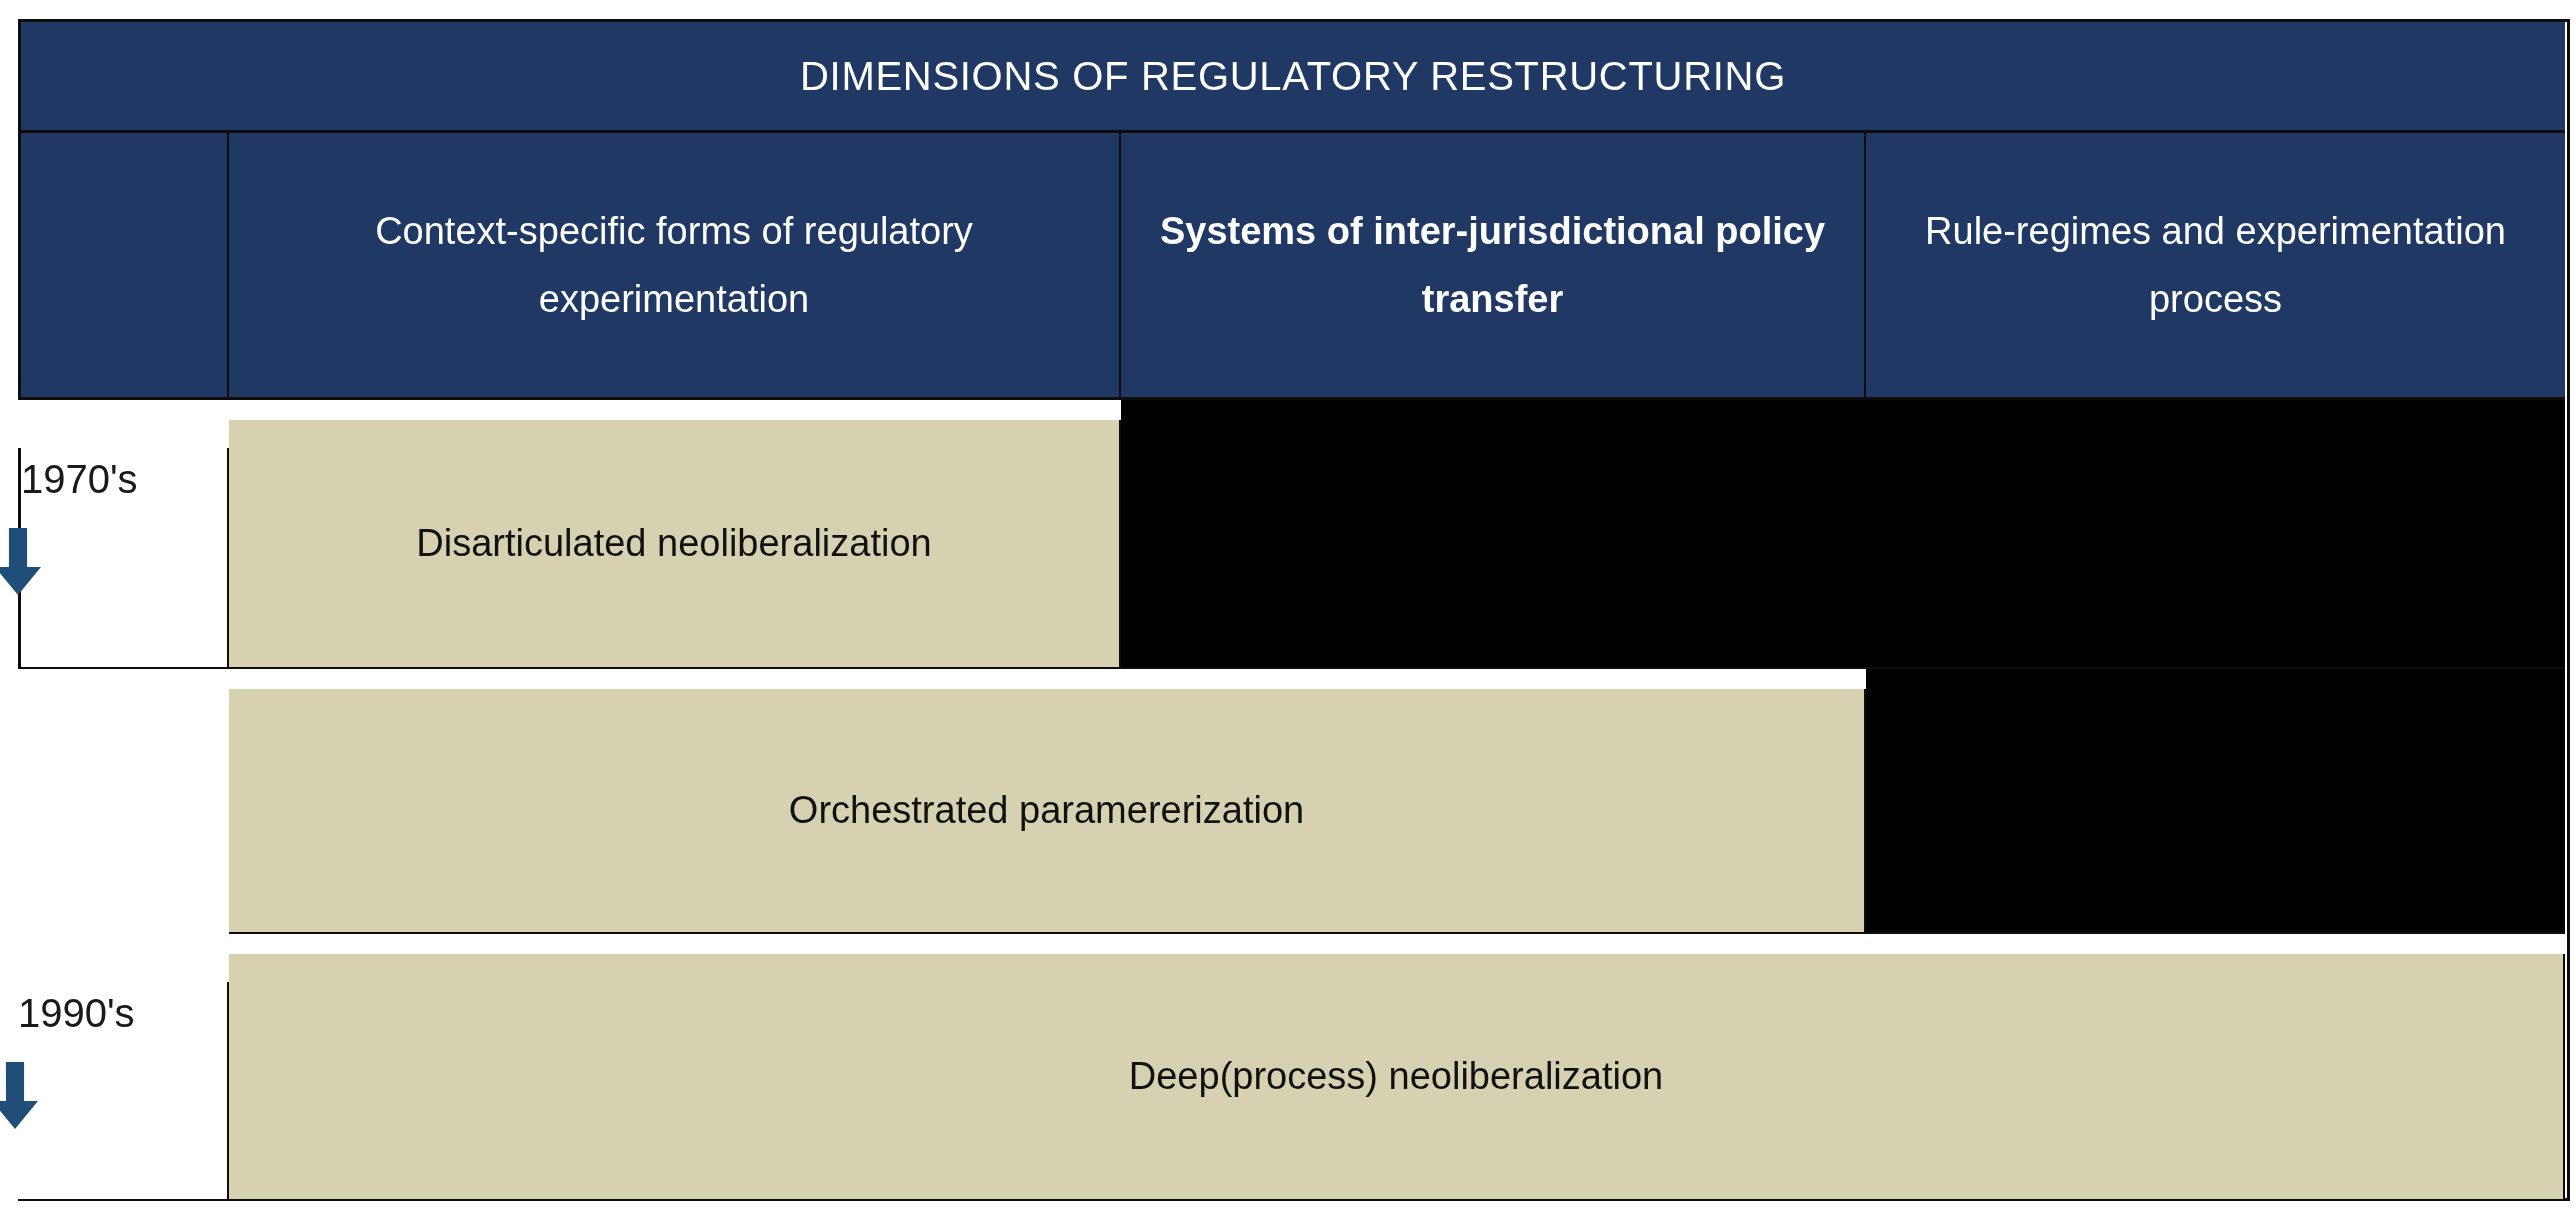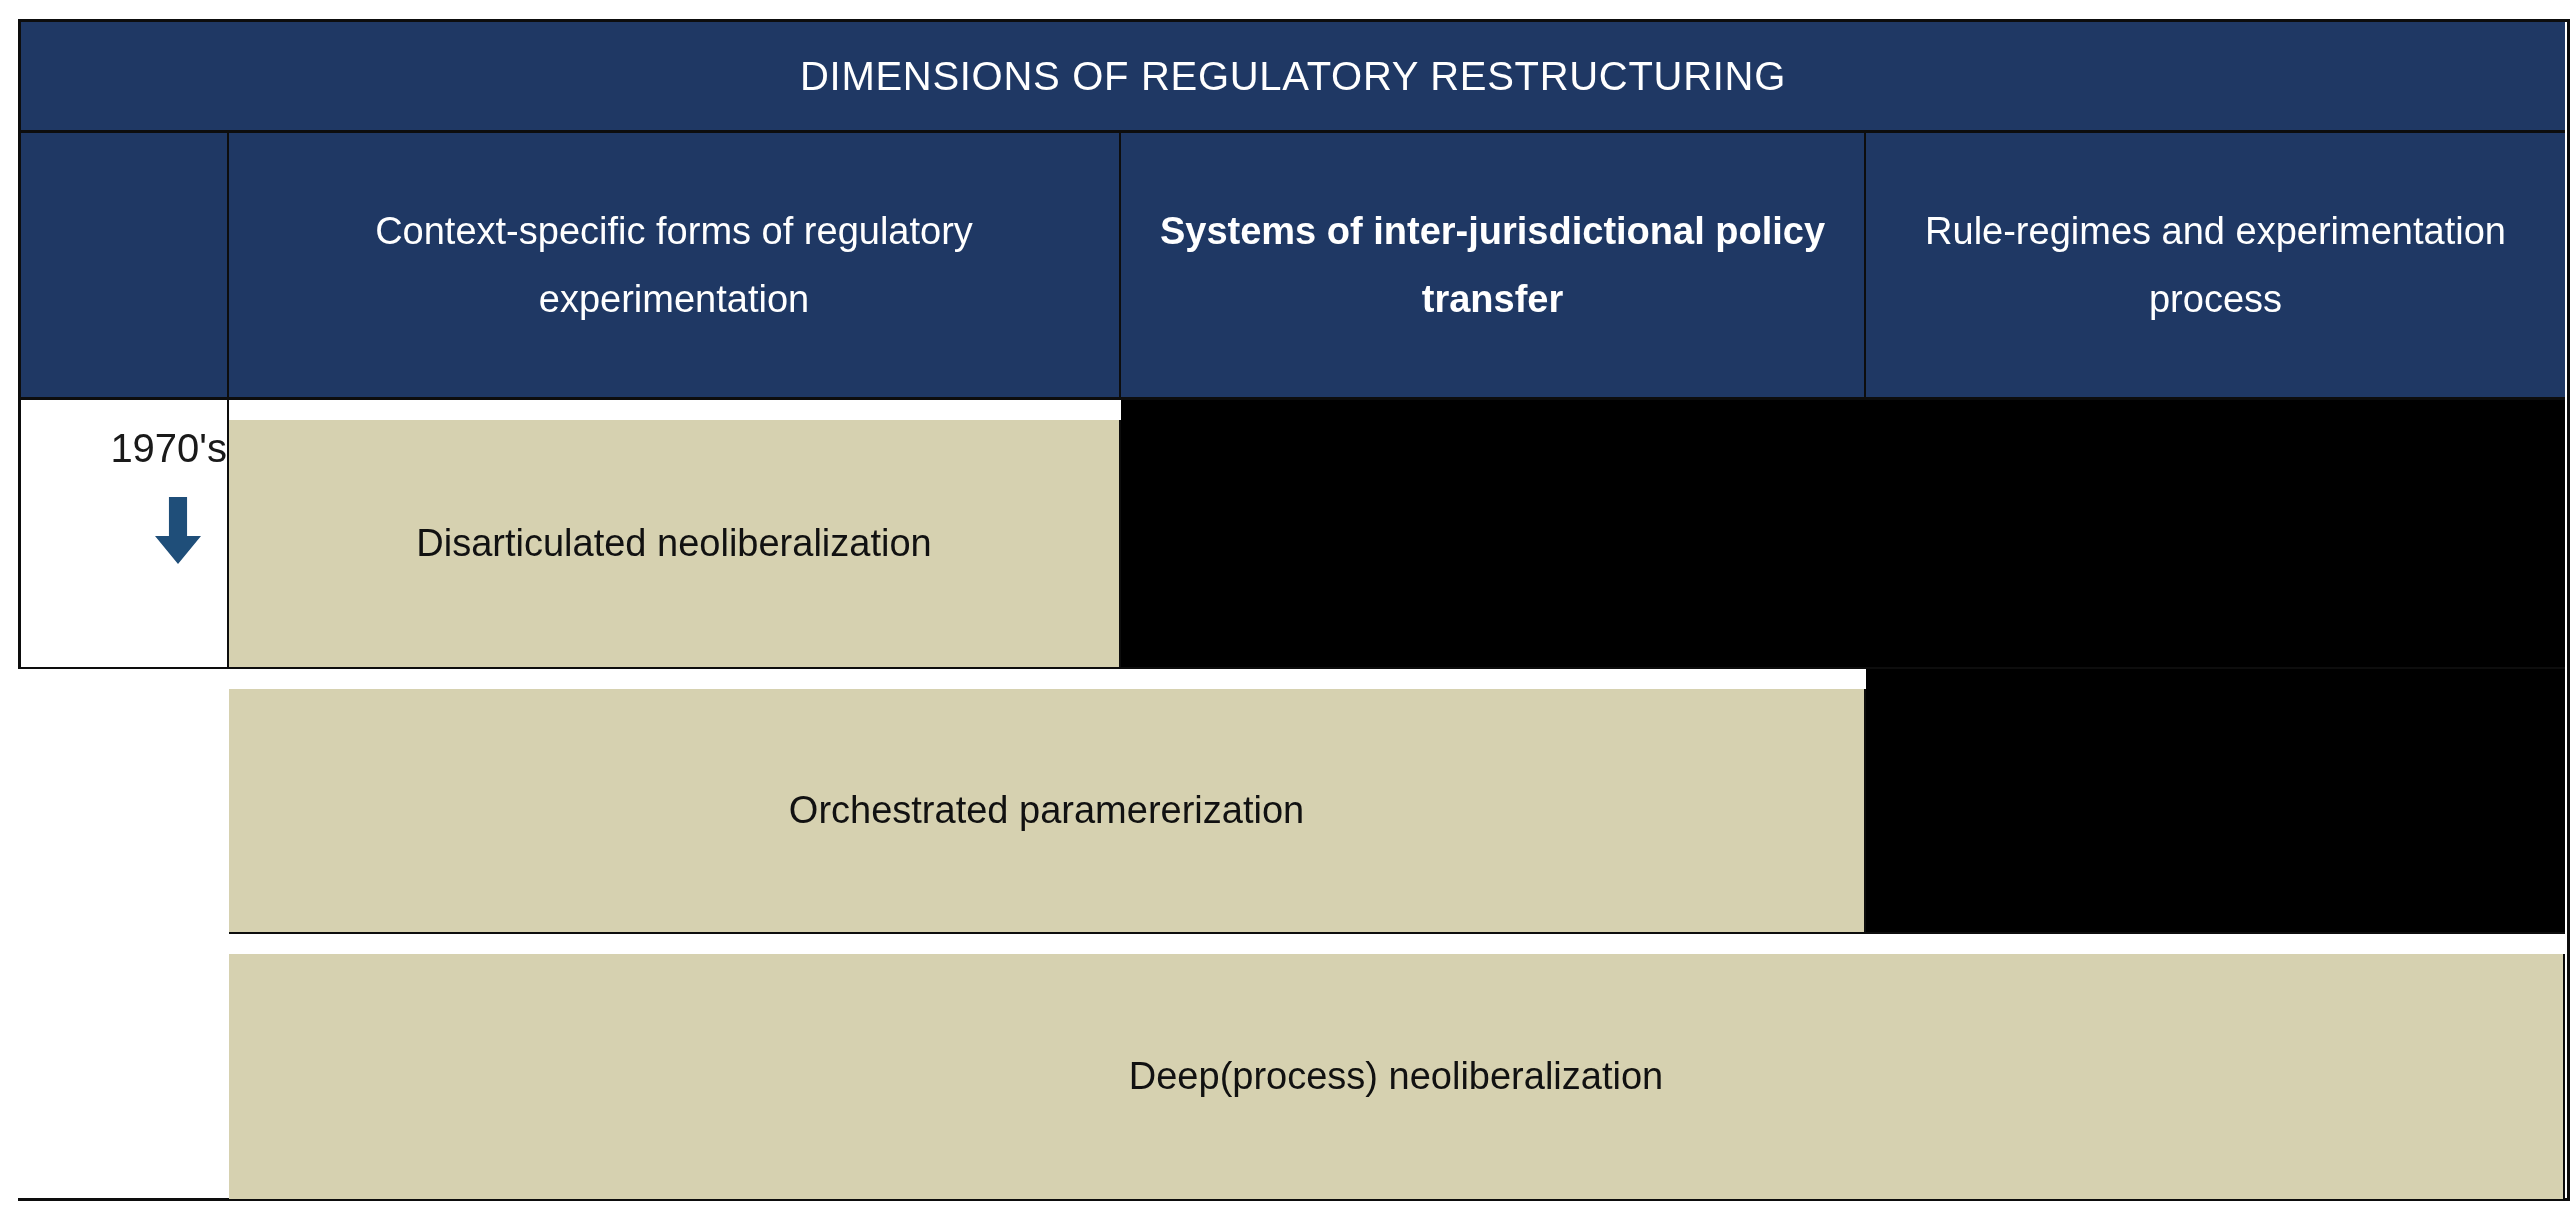--- a/index.html
+++ b/index.html
@@ -80,22 +80,23 @@
   .head-3 { grid-column: 4; }
 
   
   .year {
     grid-column: 1;
     background: var(--page-bg);
     border-right: 2.8px solid var(--border);
     border-bottom: 2.8px solid var(--border);
     display: flex;
     flex-direction: column;
-    align-items: flex-end;
-    padding-top: 24px;
+    align-items: flex-start;
+    padding-top: 7px;
+    margin-top: 48px;
   }
   .year.first { border-left: 3.5px solid var(--border); }
   .year-label {
     color: var(--year-text);
     font-size: 40px;
     line-height: 1.2;
   }
   .arrow-icon {
     margin-top: 25px;
     transform: translateX(-26px);
@@ -153,19 +154,25 @@
     <div class="cell phase r3 c2">
       <span>Disarticulated neoliberalization</span>
     </div>
     <div class="cell void r3 c3-4"></div>
 
     <div class="cell phase r4 c2-3">
       <span>Orchestrated paramererization</span>
     </div>
     <div class="cell void r4 c4"></div>
 
+    <div class="cell year r5 no-bb">
+      <span class="year-label">1990's</span>
+      <svg class="arrow-icon" width="46" height="67" viewBox="0 0 66 96">
+        <path d="M20 0 H46 V56 H66 L33 96 L0 56 H20 Z" fill="#1F4E79"></path>
+      </svg>
+    </div>
     <div class="cell phase r5 c2-4 no-bb">
       <span>Deep(process) neoliberalization</span>
     </div>
 
   </div>
 </div>
 
 
 </body></html>

